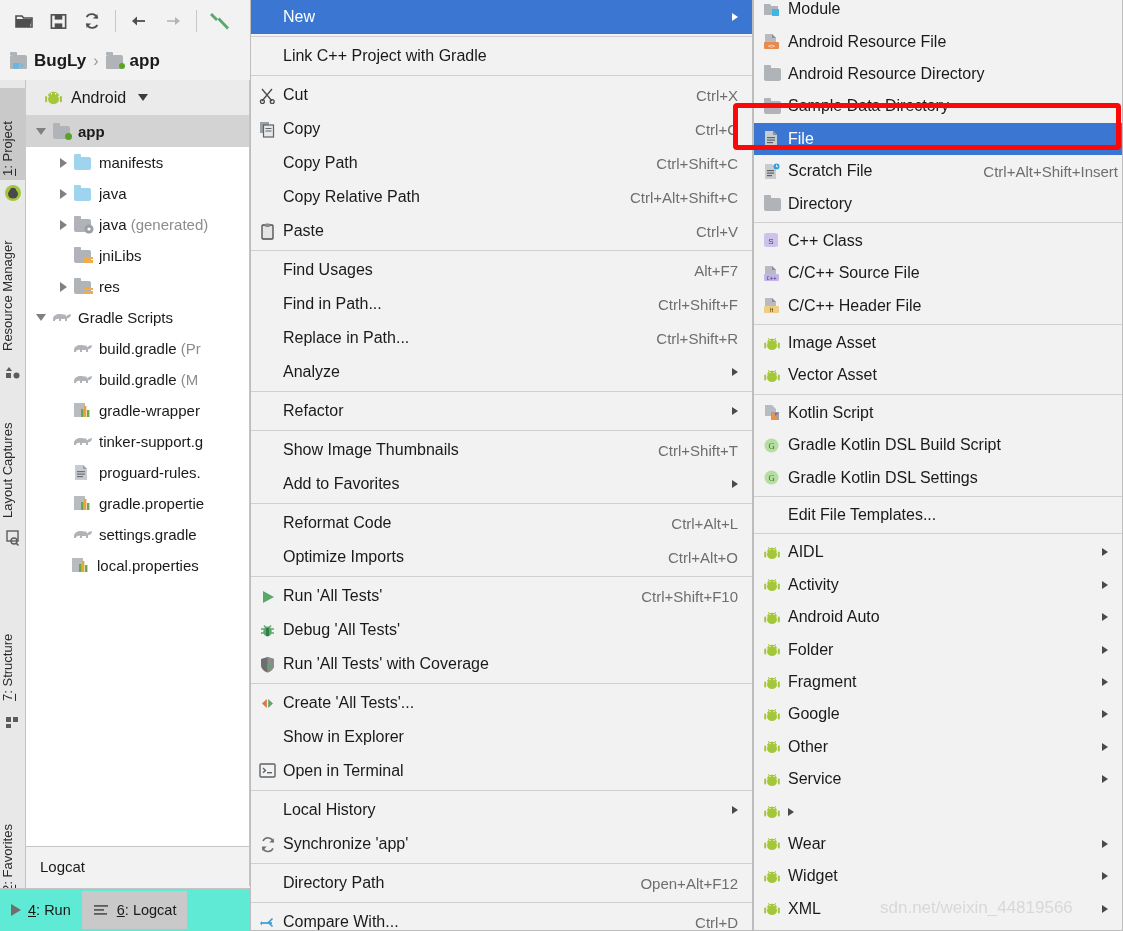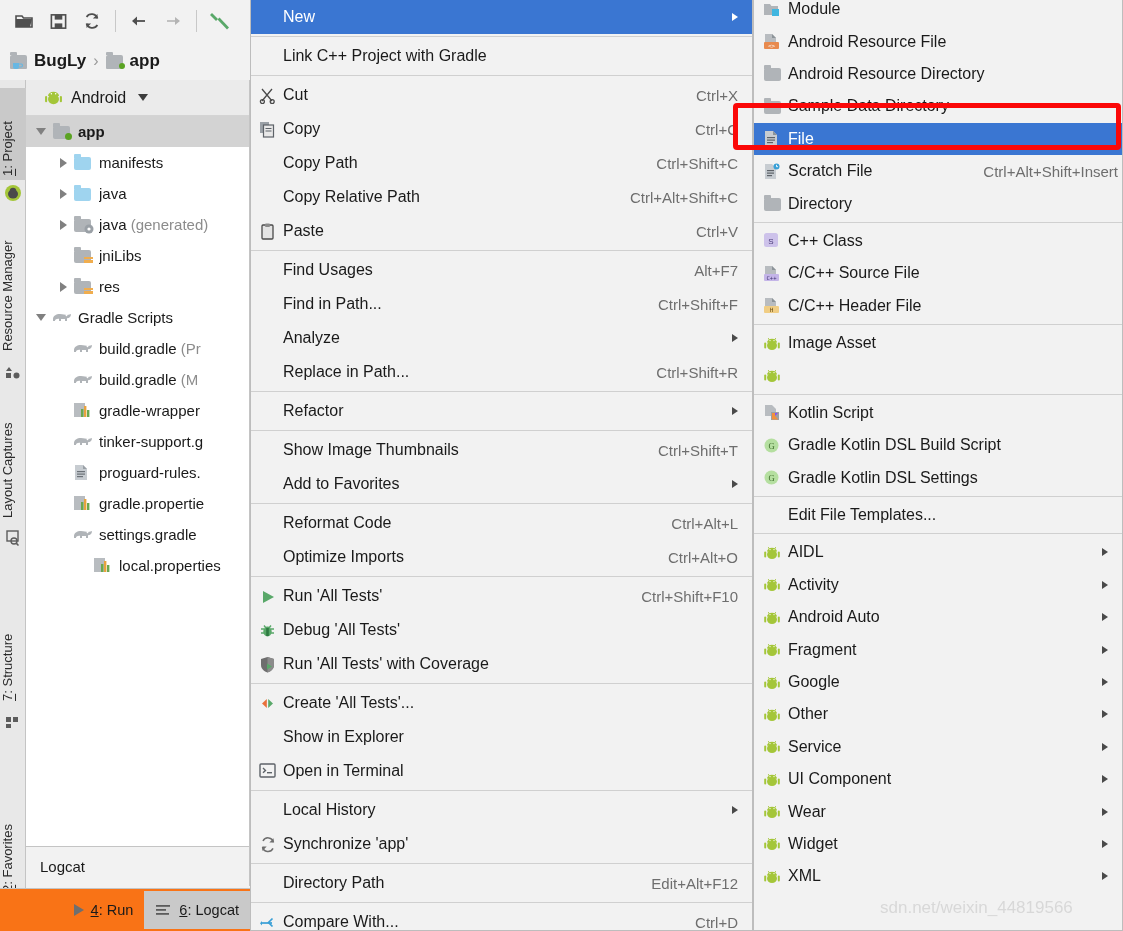--- a/index.html
+++ b/index.html
@@ -72,22 +72,22 @@
 
   
   .logcat-panel {
     position: absolute; left: 26px; top: 846px; width: 224px; height: 40px;
     background: #f2f2f2; border-top: 1px solid #c4c4c4; border-right:1px solid #c4c4c4;
     display: flex; align-items: center; padding-left: 14px;
     font-size: 15px; color: #1a1a1a;
   }
   .statusbar {
     position: absolute; left: 0; top: 888px; width: 250px; height: 43px;
-    background: #f97316; border-top: 1px solid #c4c4c4;
-    display: flex; align-items: center; justify-content: flex-end;
+    background: #5eead4; border-top: 1px solid #c4c4c4;
+    display: flex; align-items: center;
   }
   .sb-item {
     height: 38px; display: flex; align-items: center; gap: 7px;
     padding: 0 11px; font-size: 14.5px; color: #1a1a1a;
   }
   .sb-item.active { background: #c9c9c9; }
   .ul { text-decoration: underline; }
 
   
   .ctxmenu {
@@ -382,21 +382,21 @@
           <span class="tlabel">gradle.propertie</span>
         </div>
         <div class="trow" style="padding-left: 34px;">
           <span class="tri-blank"></span>
           <span style="display: inline-block; position: relative; width: 20px; height: 17px;"><svg width="20" height="16" viewBox="0 0 20 16">
               <path d="M1 10c0-3 3-5 7-5 3 0 5 1 7 1 2 0 3-1 4-1 0 3-2 4-4 4.3V12h-2v-2H9v2H7v-2.2C4 9.6 3 10.6 3 12H1z" fill="#b0b4b8"></path>
               <circle cx="14.5" cy="6.3" r=".9" fill="#fff"></circle>
             </svg></span>
           <span class="tlabel">settings.gradle </span>
         </div>
-        <div class="trow" style="padding-left: 54px;">
+        <div class="trow" style="padding-left: 32px;">
           <span class="tri-blank"></span>
           <span style="display: inline-block; position: relative; width: 20px; height: 17px;"><svg width="18" height="16" viewBox="0 0 18 16">
               <rect x="1" y="1" width="11" height="14" fill="#b8bcc0"></rect>
               <rect x="8" y="7" width="2.4" height="8" fill="#6aa84f"></rect>
               <rect x="11" y="4" width="2.4" height="11" fill="#e8a33d"></rect>
               <rect x="14" y="8" width="2.4" height="7" fill="#6aa84f"></rect>
             </svg></span>
           <span class="tlabel">local.properties</span>
         </div>
       </div>
@@ -482,27 +482,27 @@
         <span class="mlabel">Find Usages</span>
         <span class="mkey">Alt+F7</span>
       </div>
       <div class="mitem">
         <span class="micon"></span>
         <span class="mlabel">Find in Path...</span>
         <span class="mkey">Ctrl+Shift+F</span>
       </div>
       <div class="mitem">
         <span class="micon"></span>
-        <span class="mlabel">Analyze</span>
-        <span class="marrow"></span>
-      </div>
-      <div class="mitem">
-        <span class="micon"></span>
         <span class="mlabel">Replace in Path...</span>
         <span class="mkey">Ctrl+Shift+R</span>
+      </div>
+      <div class="mitem">
+        <span class="micon"></span>
+        <span class="mlabel">Analyze</span>
+        <span class="marrow"></span>
       </div>
       <div class="msep"></div>
       <div class="mitem">
         <span class="micon"></span>
         <span class="mlabel">Refactor</span>
         <span class="marrow"></span>
       </div>
       <div class="msep"></div>
       <div class="mitem">
         <span class="micon"></span>
@@ -593,21 +593,21 @@
               <path d="M14.6 2.2v4.4h-4.3z" fill="#6e6e6e"></path>
               <path d="M3.4 15v-4.4h4.3z" fill="#6e6e6e"></path>
             </svg></span>
         </span>
         <span class="mlabel">Synchronize 'app'</span>
       </div>
       <div class="msep"></div>
       <div class="mitem">
         <span class="micon"></span>
         <span class="mlabel">Directory Path</span>
-        <span class="mkey">Edit+Alt+F12</span>
+        <span class="mkey">Open+Alt+F12</span>
       </div>
       <div class="msep"></div>
       <div class="mitem">
         <span class="micon">
           <span style="display: inline-block; position: relative; width: 20px; height: 17px;"><svg width="18" height="15" viewBox="0 0 18 15">
               <path d="M2 9h11" stroke="#389fd6" stroke-width="1.7"></path>
               <path d="M13.5 4.5 9.5 8.5l4 4" fill="none" stroke="#389fd6" stroke-width="1.7"></path>
               <path d="M3 11.5 1 9.3l2-2.2z" fill="#389fd6"></path>
             </svg></span>
         </span>
@@ -752,20 +752,21 @@
           <span style="display: inline-block; position: relative; width: 20px; height: 17px;"><svg width="18" height="17" viewBox="0 0 18 17">
               <ellipse cx="9" cy="10.5" rx="5" ry="4.6" fill="#a4c639"></ellipse>
               <path d="M4 7.6a5 3.8 0 0 1 10 0z" fill="#a4c639"></path>
               <rect x="1.2" y="7.6" width="2" height="6" rx="1" fill="#a4c639"></rect>
               <rect x="14.8" y="7.6" width="2" height="6" rx="1" fill="#a4c639"></rect>
               <path d="M5.3 3.2 6.4 5M12.7 3.2 11.6 5" stroke="#a4c639" stroke-width="1"></path>
               <circle cx="7" cy="5.6" r=".65" fill="#fff"></circle>
               <circle cx="11" cy="5.6" r=".65" fill="#fff"></circle>
             </svg></span>
         </span>
+        <span class="slabel">Vector Asset</span>
       </div>
       <div class="ssep"></div>
       <div class="sitem">
         <span class="sicon">
           <span style="display: inline-block; position: relative; width: 20px; height: 17px;"><svg width="18" height="17" viewBox="0 0 18 17">
               <path d="M2 1h7l4 4v7H2z" fill="#b8bcc0"></path>
               <path d="M8 8h8v8H8z" fill="#9aa0a6"></path>
               <path d="M9 9h6l-3 3 3.2 3.5H9z" fill="#f2913d"></path>
               <path d="M12 12 15 9h-3z" fill="#7f52ff"></path>
             </svg></span>
@@ -846,20 +847,35 @@
           <span style="display: inline-block; position: relative; width: 20px; height: 17px;"><svg width="18" height="17" viewBox="0 0 18 17">
               <ellipse cx="9" cy="10.5" rx="5" ry="4.6" fill="#a4c639"></ellipse>
               <path d="M4 7.6a5 3.8 0 0 1 10 0z" fill="#a4c639"></path>
               <rect x="1.2" y="7.6" width="2" height="6" rx="1" fill="#a4c639"></rect>
               <rect x="14.8" y="7.6" width="2" height="6" rx="1" fill="#a4c639"></rect>
               <path d="M5.3 3.2 6.4 5M12.7 3.2 11.6 5" stroke="#a4c639" stroke-width="1"></path>
               <circle cx="7" cy="5.6" r=".65" fill="#fff"></circle>
               <circle cx="11" cy="5.6" r=".65" fill="#fff"></circle>
             </svg></span>
         </span>
+        <span class="slabel">Folder</span>
+        <span class="marrow"></span>
+      </div>
+      <div class="sitem">
+        <span class="sicon">
+          <span style="display: inline-block; position: relative; width: 20px; height: 17px;"><svg width="18" height="17" viewBox="0 0 18 17">
+              <ellipse cx="9" cy="10.5" rx="5" ry="4.6" fill="#a4c639"></ellipse>
+              <path d="M4 7.6a5 3.8 0 0 1 10 0z" fill="#a4c639"></path>
+              <rect x="1.2" y="7.6" width="2" height="6" rx="1" fill="#a4c639"></rect>
+              <rect x="14.8" y="7.6" width="2" height="6" rx="1" fill="#a4c639"></rect>
+              <path d="M5.3 3.2 6.4 5M12.7 3.2 11.6 5" stroke="#a4c639" stroke-width="1"></path>
+              <circle cx="7" cy="5.6" r=".65" fill="#fff"></circle>
+              <circle cx="11" cy="5.6" r=".65" fill="#fff"></circle>
+            </svg></span>
+        </span>
         <span class="slabel">Fragment</span>
         <span class="marrow"></span>
       </div>
       <div class="sitem">
         <span class="sicon">
           <span style="display: inline-block; position: relative; width: 20px; height: 17px;"><svg width="18" height="17" viewBox="0 0 18 17">
               <ellipse cx="9" cy="10.5" rx="5" ry="4.6" fill="#a4c639"></ellipse>
               <path d="M4 7.6a5 3.8 0 0 1 10 0z" fill="#a4c639"></path>
               <rect x="1.2" y="7.6" width="2" height="6" rx="1" fill="#a4c639"></rect>
               <rect x="14.8" y="7.6" width="2" height="6" rx="1" fill="#a4c639"></rect>
@@ -906,21 +922,20 @@
           <span style="display: inline-block; position: relative; width: 20px; height: 17px;"><svg width="18" height="17" viewBox="0 0 18 17">
               <ellipse cx="9" cy="10.5" rx="5" ry="4.6" fill="#a4c639"></ellipse>
               <path d="M4 7.6a5 3.8 0 0 1 10 0z" fill="#a4c639"></path>
               <rect x="1.2" y="7.6" width="2" height="6" rx="1" fill="#a4c639"></rect>
               <rect x="14.8" y="7.6" width="2" height="6" rx="1" fill="#a4c639"></rect>
               <path d="M5.3 3.2 6.4 5M12.7 3.2 11.6 5" stroke="#a4c639" stroke-width="1"></path>
               <circle cx="7" cy="5.6" r=".65" fill="#fff"></circle>
               <circle cx="11" cy="5.6" r=".65" fill="#fff"></circle>
             </svg></span>
         </span>
-        <span class="slabel">UI Component</span>
         <span class="marrow"></span>
       </div>
       <div class="sitem">
         <span class="sicon">
           <span style="display: inline-block; position: relative; width: 20px; height: 17px;"><svg width="18" height="17" viewBox="0 0 18 17">
               <ellipse cx="9" cy="10.5" rx="5" ry="4.6" fill="#a4c639"></ellipse>
               <path d="M4 7.6a5 3.8 0 0 1 10 0z" fill="#a4c639"></path>
               <rect x="1.2" y="7.6" width="2" height="6" rx="1" fill="#a4c639"></rect>
               <rect x="14.8" y="7.6" width="2" height="6" rx="1" fill="#a4c639"></rect>
               <path d="M5.3 3.2 6.4 5M12.7 3.2 11.6 5" stroke="#a4c639" stroke-width="1"></path>

